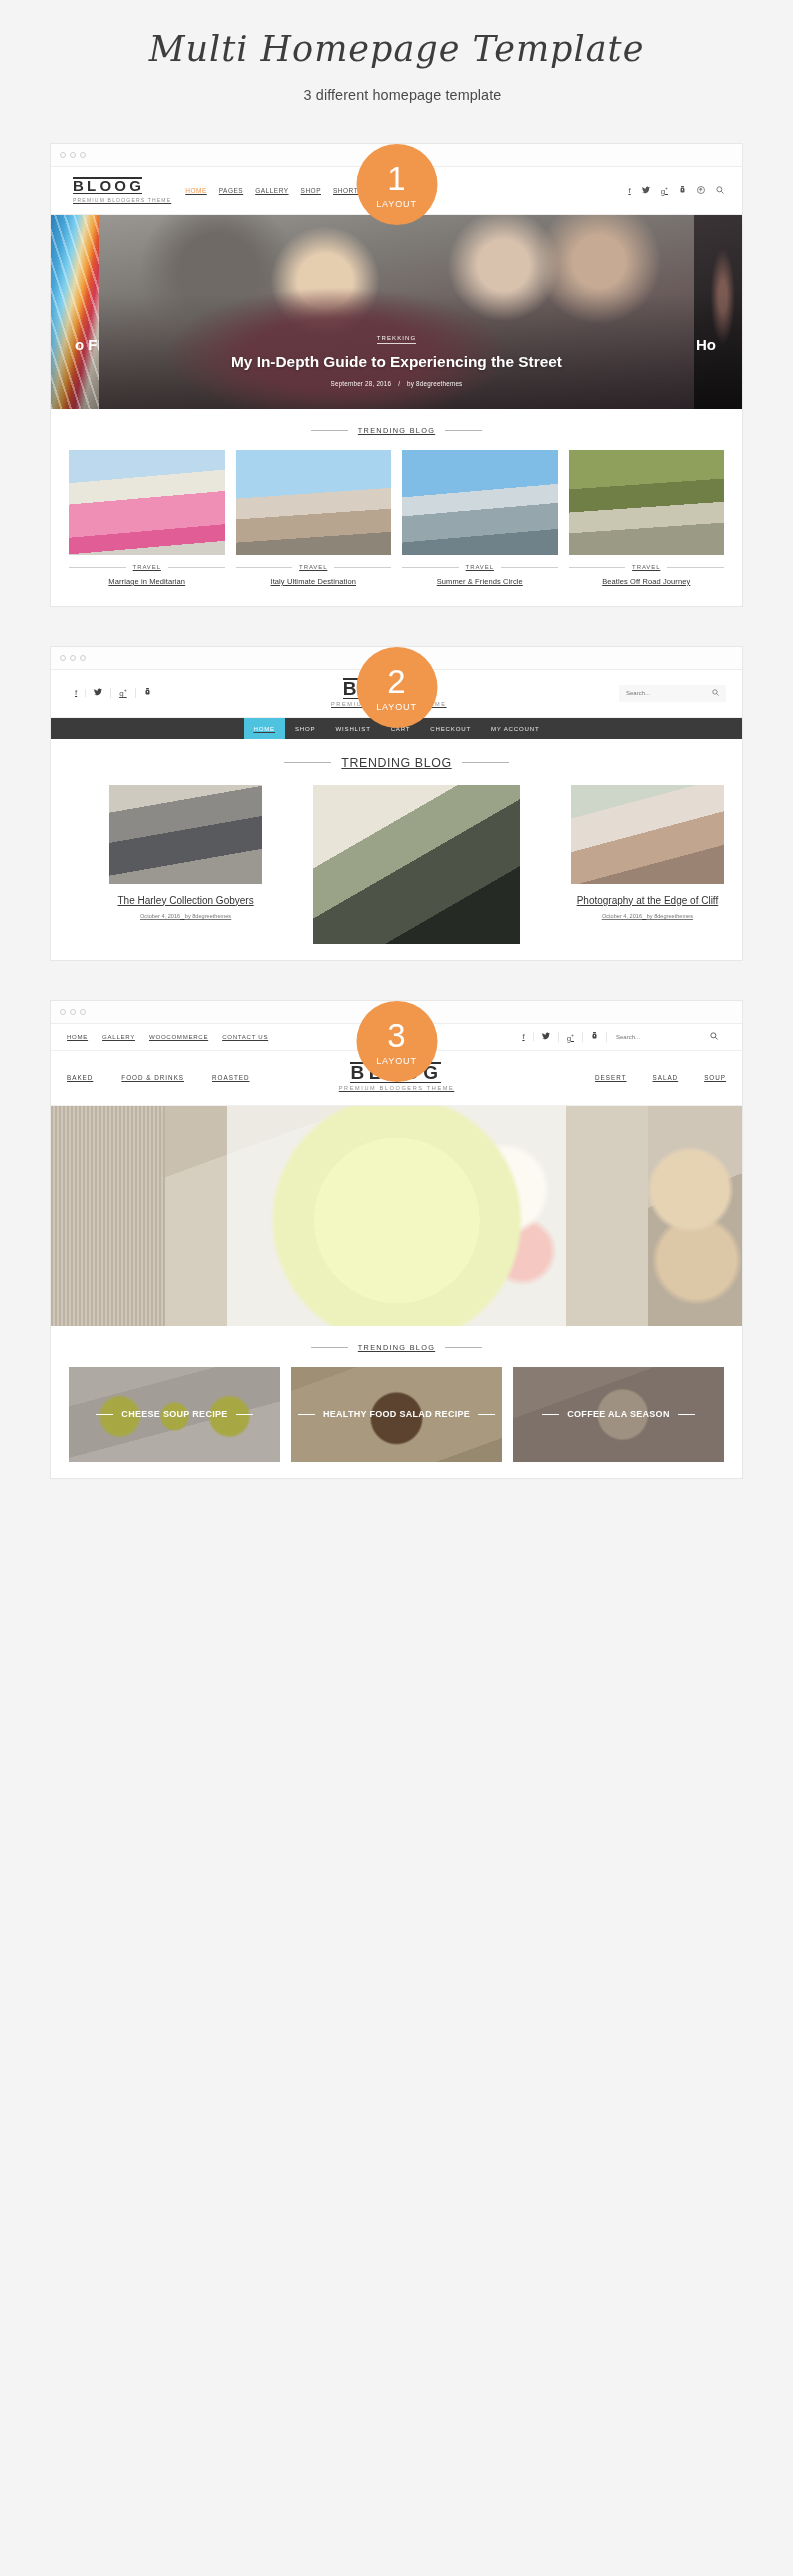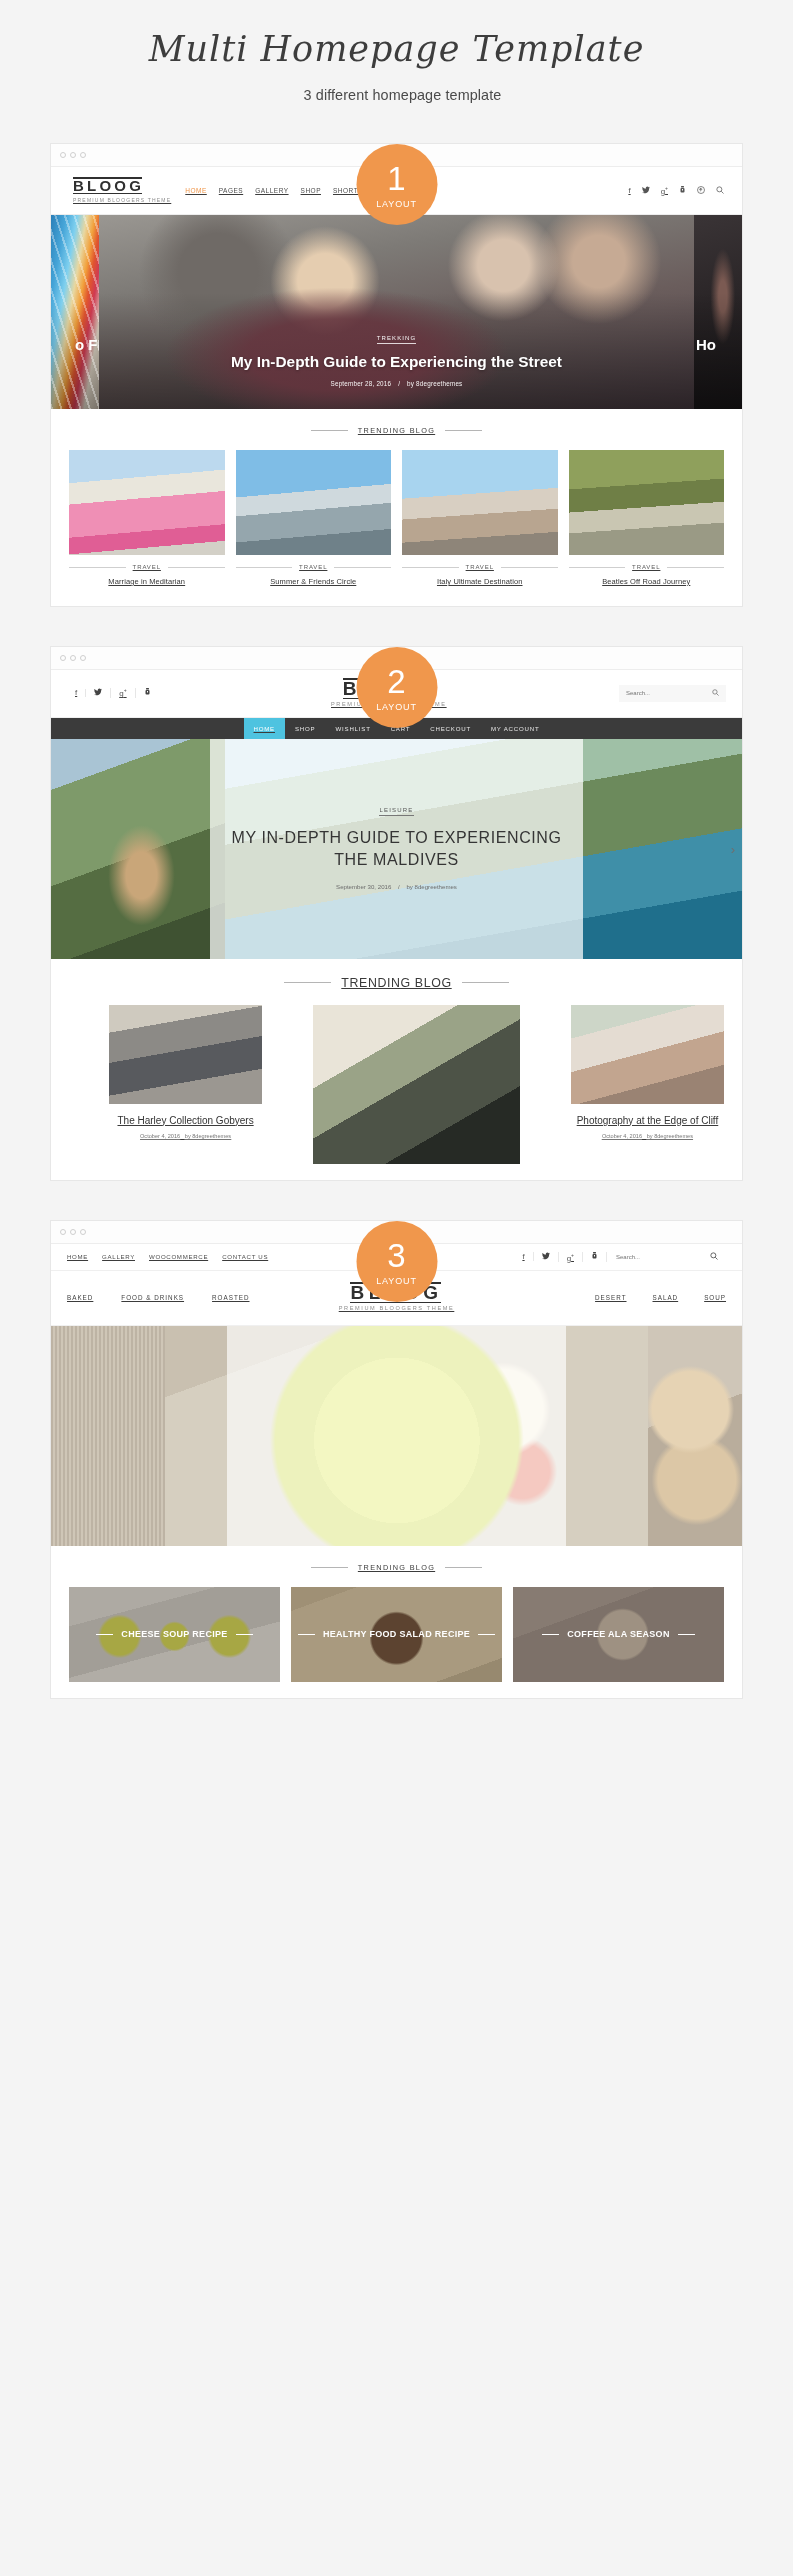--- a/index.html
+++ b/index.html
@@ -473,36 +473,36 @@
         <div class="g4card">
           <div class="thumb th-pink"></div>
           <div class="catline">
             <span class="ln"></span>
             <span class="cat">TRAVEL</span>
             <span class="ln"></span>
           </div>
           <div class="name">Marriage in Meditarian</div>
         </div>
         <div class="g4card">
+          <div class="thumb th-italy"></div>
+          <div class="catline">
+            <span class="ln"></span>
+            <span class="cat">TRAVEL</span>
+            <span class="ln"></span>
+          </div>
+          <div class="name">Italy Ultimate Destination</div>
+        </div>
+        <div class="g4card">
           <div class="thumb th-bridge"></div>
           <div class="catline">
             <span class="ln"></span>
             <span class="cat">TRAVEL</span>
             <span class="ln"></span>
           </div>
           <div class="name">Summer &amp; Friends Circle</div>
-        </div>
-        <div class="g4card">
-          <div class="thumb th-italy"></div>
-          <div class="catline">
-            <span class="ln"></span>
-            <span class="cat">TRAVEL</span>
-            <span class="ln"></span>
-          </div>
-          <div class="name">Italy Ultimate Destination</div>
         </div>
         <div class="g4card">
           <div class="thumb th-beetle"></div>
           <div class="catline">
             <span class="ln"></span>
             <span class="cat">TRAVEL</span>
             <span class="ln"></span>
           </div>
           <div class="name">Beatles Off Road Journey</div>
         </div>
@@ -561,35 +561,20 @@
 
       <nav class="l2-menu">
         <a href="#" class="active">HOME</a>
         <a href="#">SHOP</a>
         <a href="#">WISHLIST</a>
         <a href="#">CART</a>
         <a href="#">CHECKOUT</a>
         <a href="#">MY ACCOUNT</a>
       </nav>
 
-      <div class="l2-slider">
-        <div class="p ph-girl" style="flex:0 0 174px"></div>
-        <div class="p ph-coast" style="flex:1 1 auto"></div>
-        <div class="overlay"></div>
-        <div class="l2-cap">
-          <div class="cat">LEISURE</div>
-          <div class="ttl">MY IN-DEPTH GUIDE TO EXPERIENCING THE MALDIVES</div>
-          <div class="meta">
-            <span>September 30, 2016</span>
-            <em>/</em>
-            <span>by 8degreethemes</span>
-          </div>
-        </div>
-        <div class="l2-arrow">›</div>
-      </div>
 
       <div class="trending-title big">
         <span class="ln"></span>
         <span class="tx">TRENDING BLOG</span>
         <span class="ln"></span>
       </div>
 
       <div class="grid3">
         <div class="g3card">
           <div class="thumb th-moto"></div>

